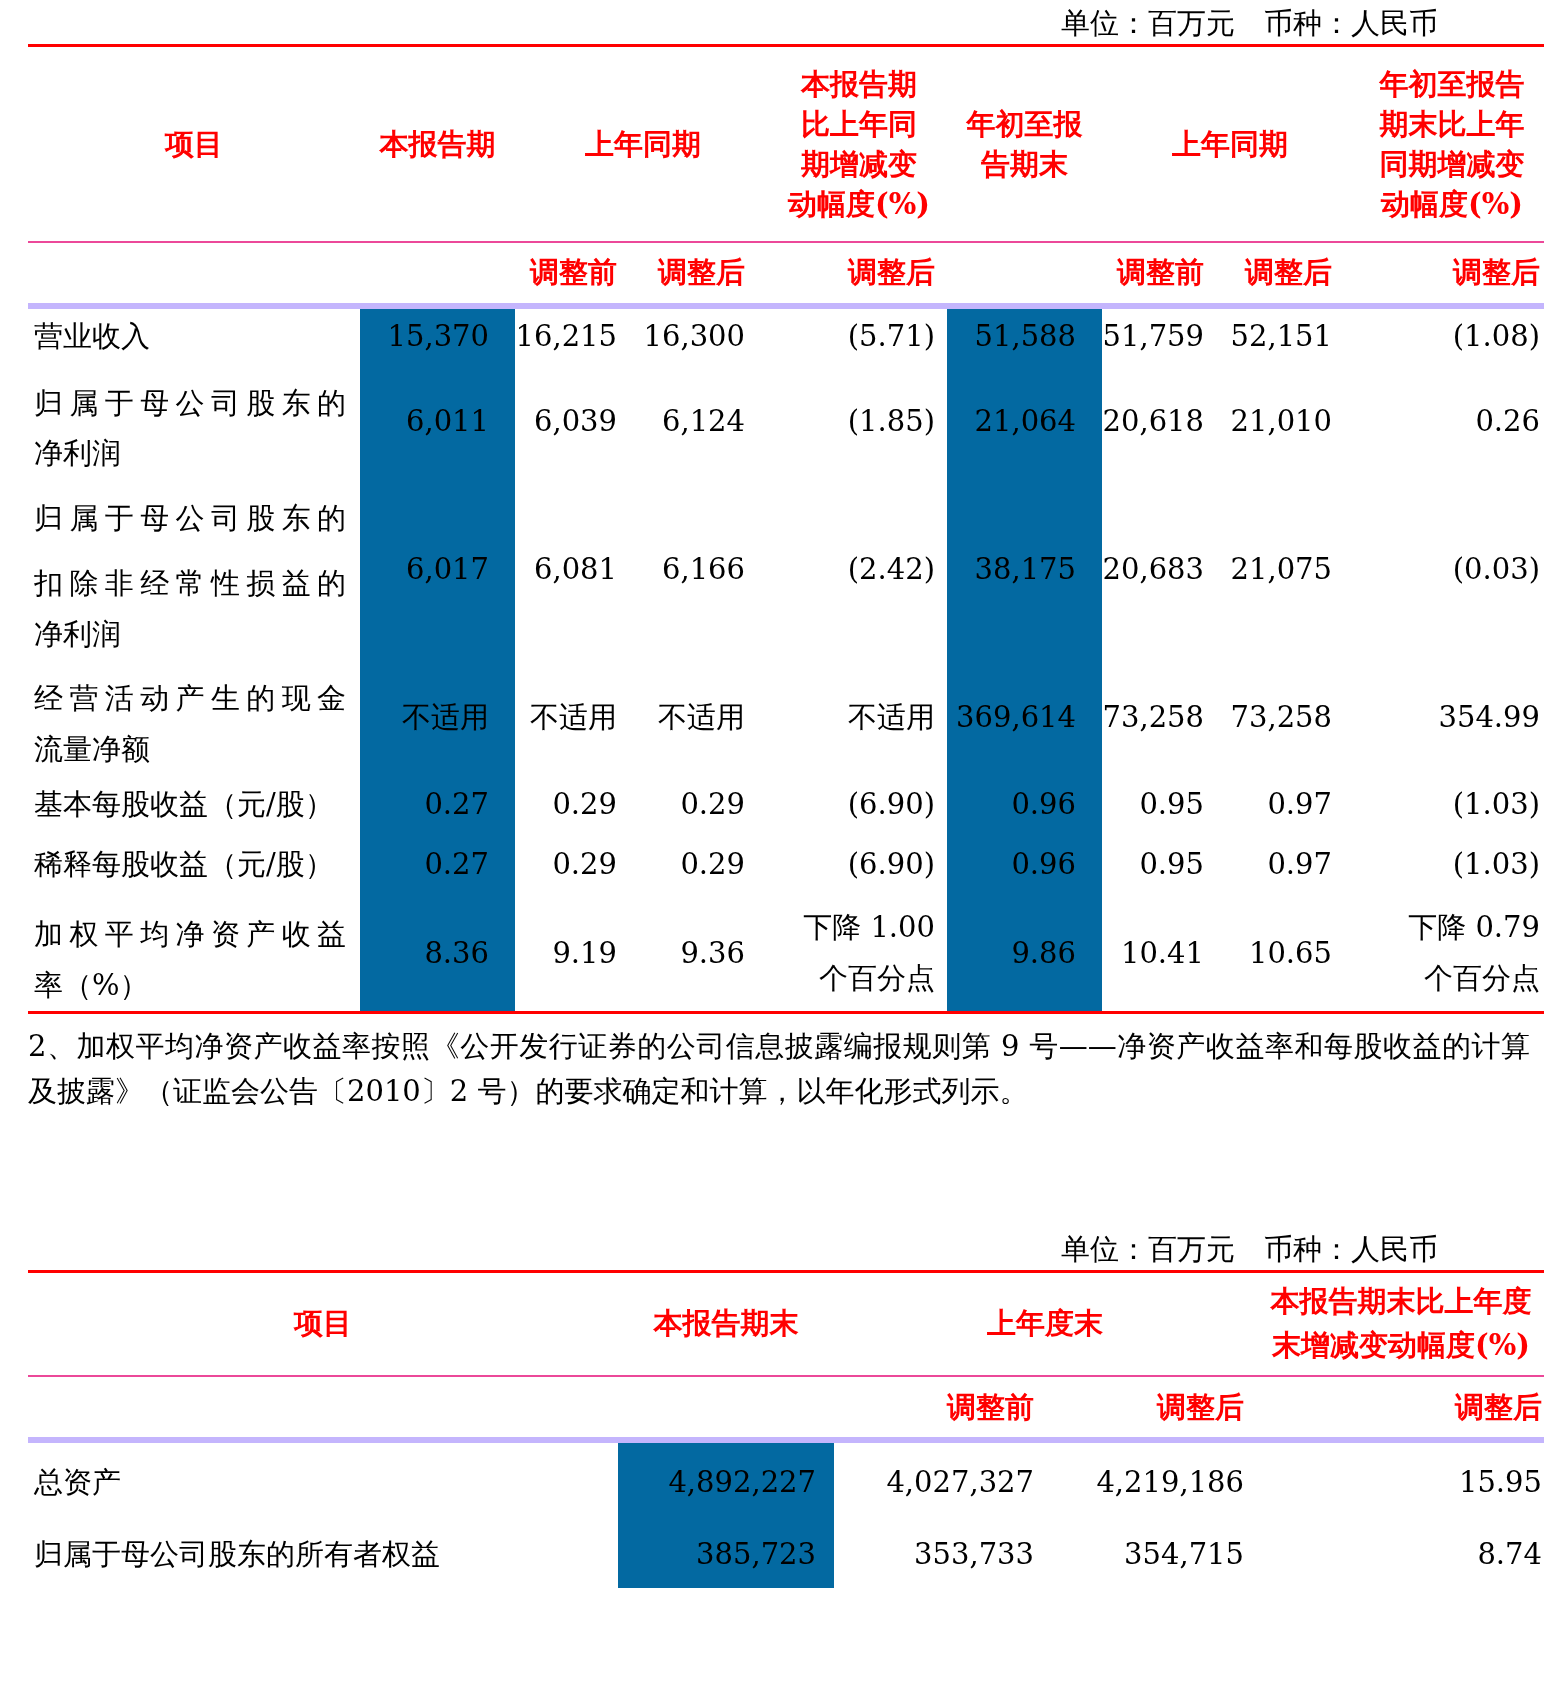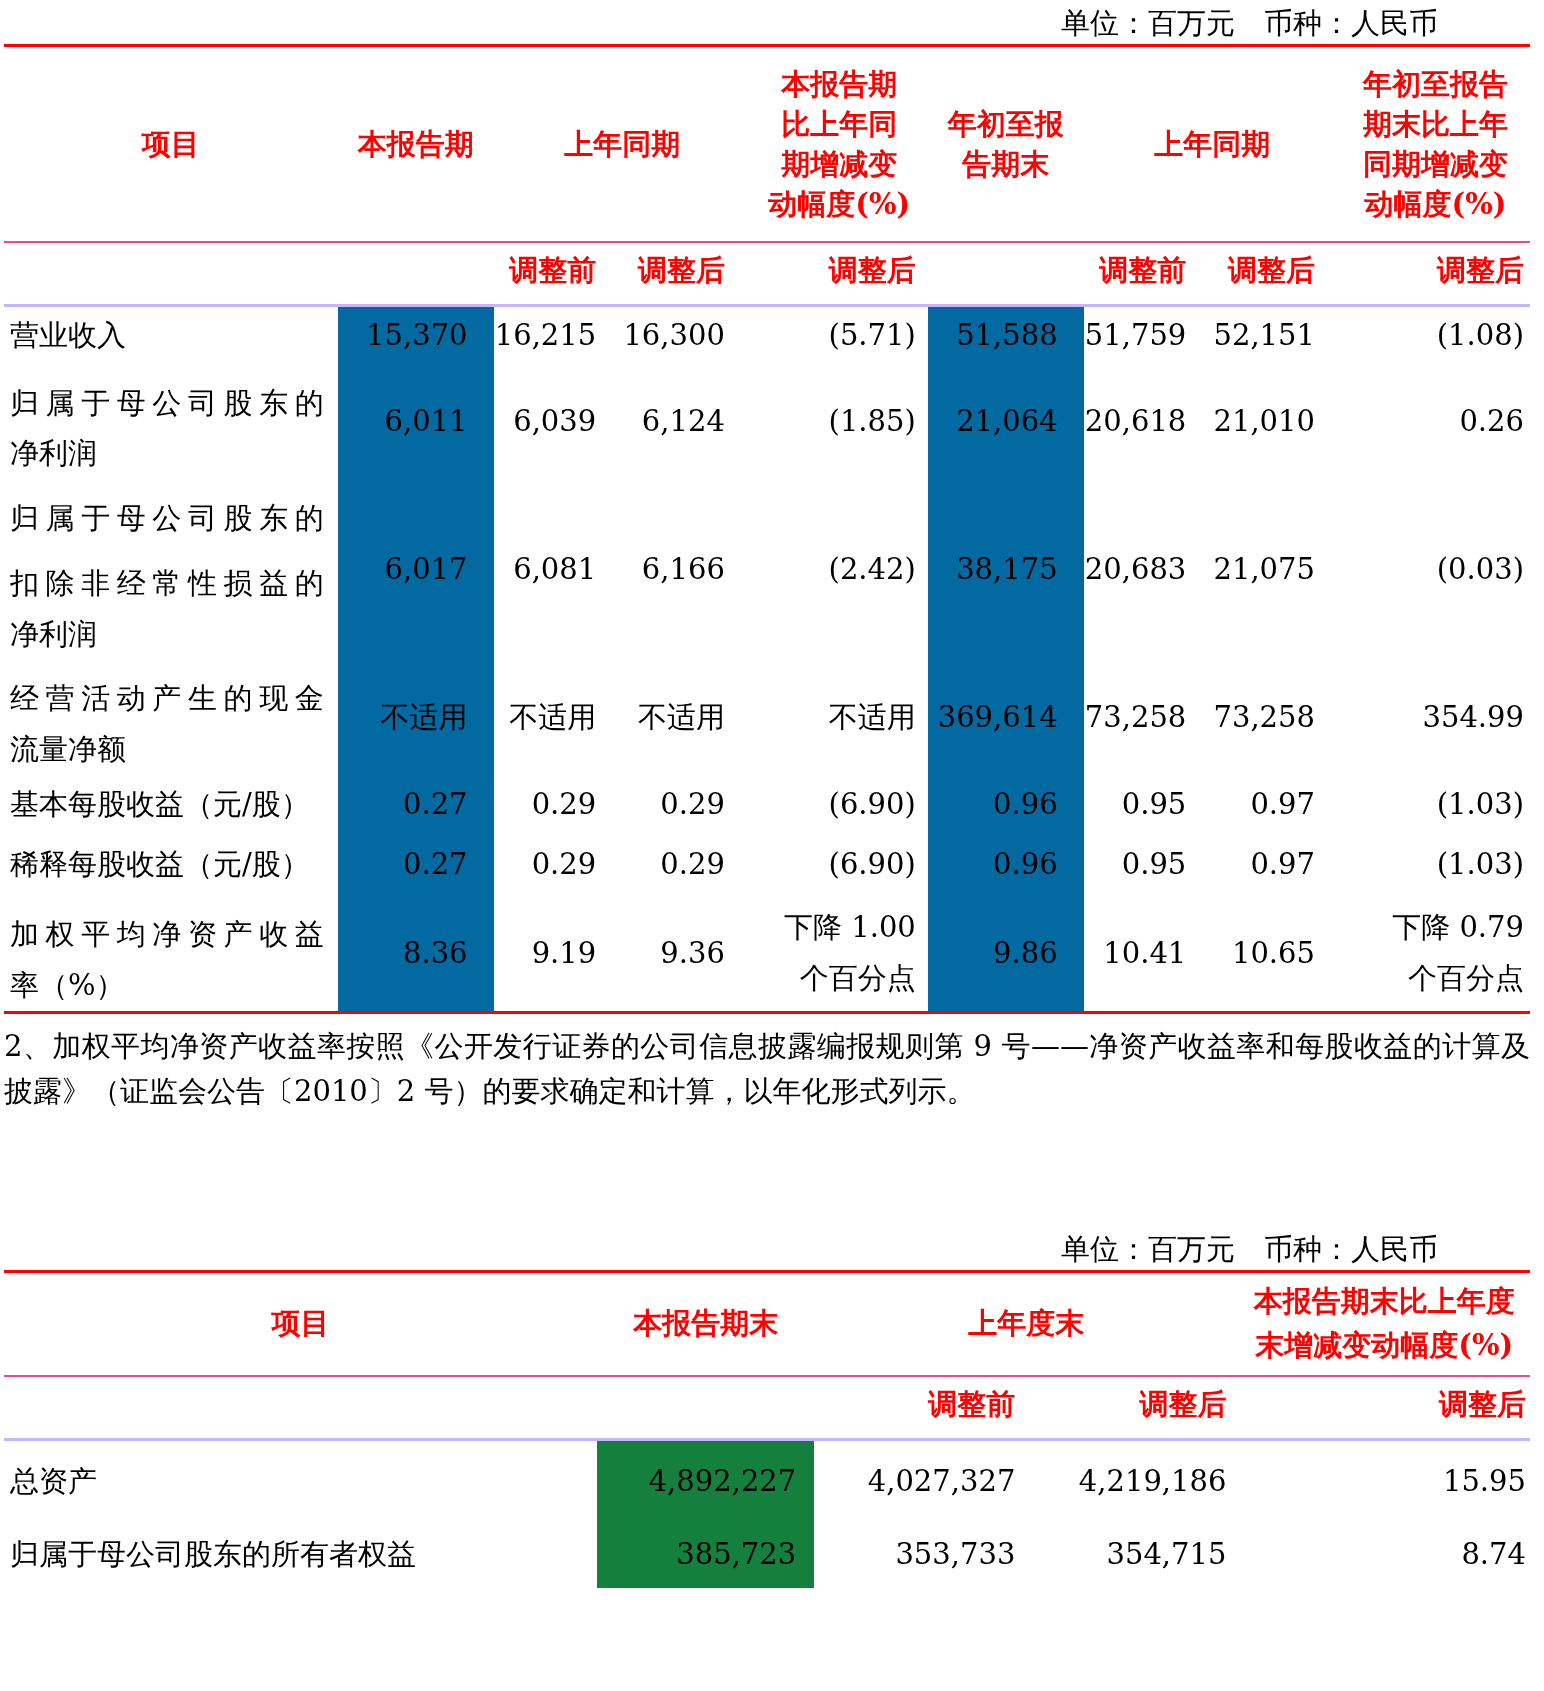--- a/index.html
+++ b/index.html
@@ -1,53 +1,53 @@
 <!DOCTYPE html>
 <html><head>
 <meta charset="utf-8">
 <style>
   html,body{margin:0;padding:0;}
   body{
     width:1544px;height:1691px;overflow:hidden;background:#ffffff;
     font-family:"DejaVu Serif","Liberation Serif",serif;
     color:#000;font-size:29px;
   }
-  .page{padding:0 14px 0 4px;}
+  .page{padding:0 14px 0 28px;}
   .unit-line{
     text-align:right;padding:7px 92px 4px 0;height:33px;line-height:33px;
     color:#000;font-weight:normal;
   }
   .u2{margin-top:112px;}
   table{width:100%;border-collapse:collapse;table-layout:fixed;}
   th,td{padding:0;vertical-align:middle;word-break:break-all;}
   th{color:#ff0000;font-weight:bold;text-align:center;white-space:pre-line;line-height:1.38;}
   .t1{border-top:3px solid #ff0000;}
   .t2{border-top:3px solid #ff0000;}
   tr.h1 th{border-bottom:2px solid #ec4899;}
-  tr.h2 th{border-bottom:3px solid #c4b5fd;font-family:Liberation Mono, monospace;}
+  tr.h2 th{border-bottom:6px solid #c4b5fd;}
   .t1 tr.h1{height:196px;}
   .t1 tr.h2{height:64px;}
   .t2 tr.h1{height:104px;}
   .t2 tr.h1 th{line-height:1.5;}
   .t2 tr.h2{height:64px;}
   .t1 tbody tr:last-child td{border-bottom:3px solid #ff0000;}
   td.label{text-align:left;padding:0 14px 0 6px;line-height:1.75;}
   td.label .seg{display:block;}
   td.label .spread{text-align:justify;text-align-last:justify;margin-top:14px;}
   td.v{text-align:right;white-space:pre-line;line-height:1.75;}
   
   .t1 col.cA{width:332px}.t1 col.cB{width:155px}.t1 col.cC{width:128px}
   .t1 col.cD{width:128px}.t1 col.cE{width:176px}.t1 col.cF{width:155px}
   .t1 col.cG{width:128px}.t1 col.cH{width:128px}.t1 col.cI{width:188px}
   
   .t2 col.cA{width:590px}.t2 col.cB{width:216px}.t2 col.cC{width:212px}
   .t2 col.cD{width:210px}.t2 col.cE{width:290px}
   
   .t1 tbody td:nth-child(2),.t1 tbody td:nth-child(6){background:#0369a1;}
-  .t2 tbody td:nth-child(2){background:#15803d;margin-top:24px;}
+  .t2 tbody td:nth-child(2){background:#0369a1;margin-top:24px;}
   
   .t1 tbody td:nth-child(2),.t1 tbody td:nth-child(3),.t1 tbody td:nth-child(4),
   .t1 tbody td:nth-child(6),.t1 tbody td:nth-child(7),.t1 tbody td:nth-child(8),
   .t1 tr.h2 th:nth-child(3),.t1 tr.h2 th:nth-child(4),
   .t1 tr.h2 th:nth-child(7),.t1 tr.h2 th:nth-child(8){padding-right:26px;text-align:right;}
   .t1 tbody td:nth-child(5),.t1 tr.h2 th:nth-child(5){padding-right:12px;text-align:right;}
   .t1 tbody td:nth-child(9),.t1 tr.h2 th:nth-child(9){padding-right:6px;text-align:right;}
   .t2 tbody td:nth-child(2){padding-right:18px;}
   .t2 tbody td:nth-child(3),.t2 tr.h2 th:nth-child(3){padding-right:12px;text-align:right;}
   .t2 tbody td:nth-child(4),.t2 tr.h2 th:nth-child(4){padding-right:12px;text-align:right;}

